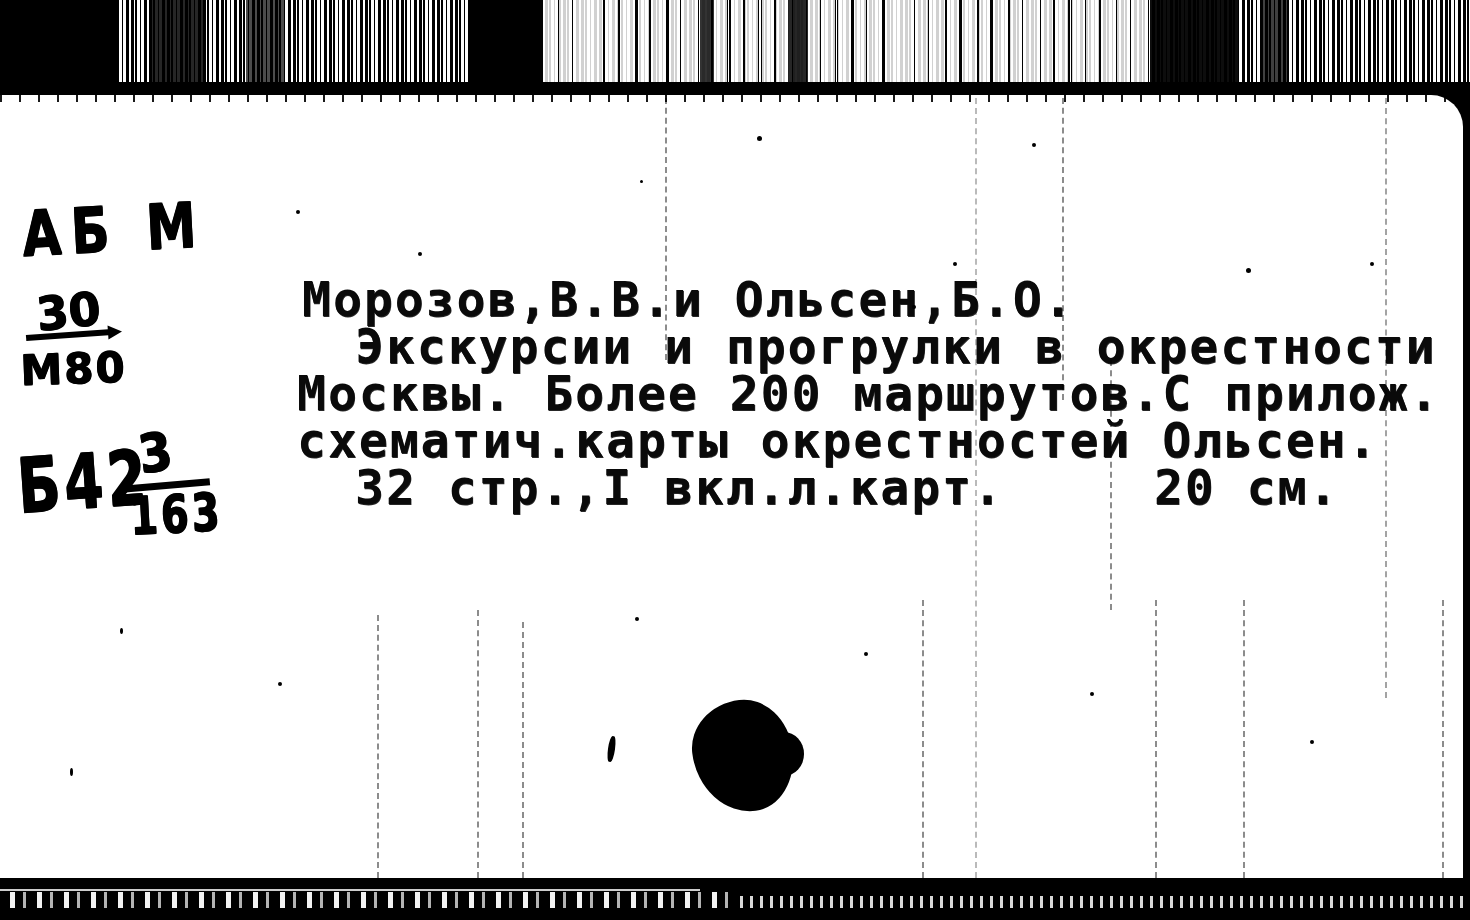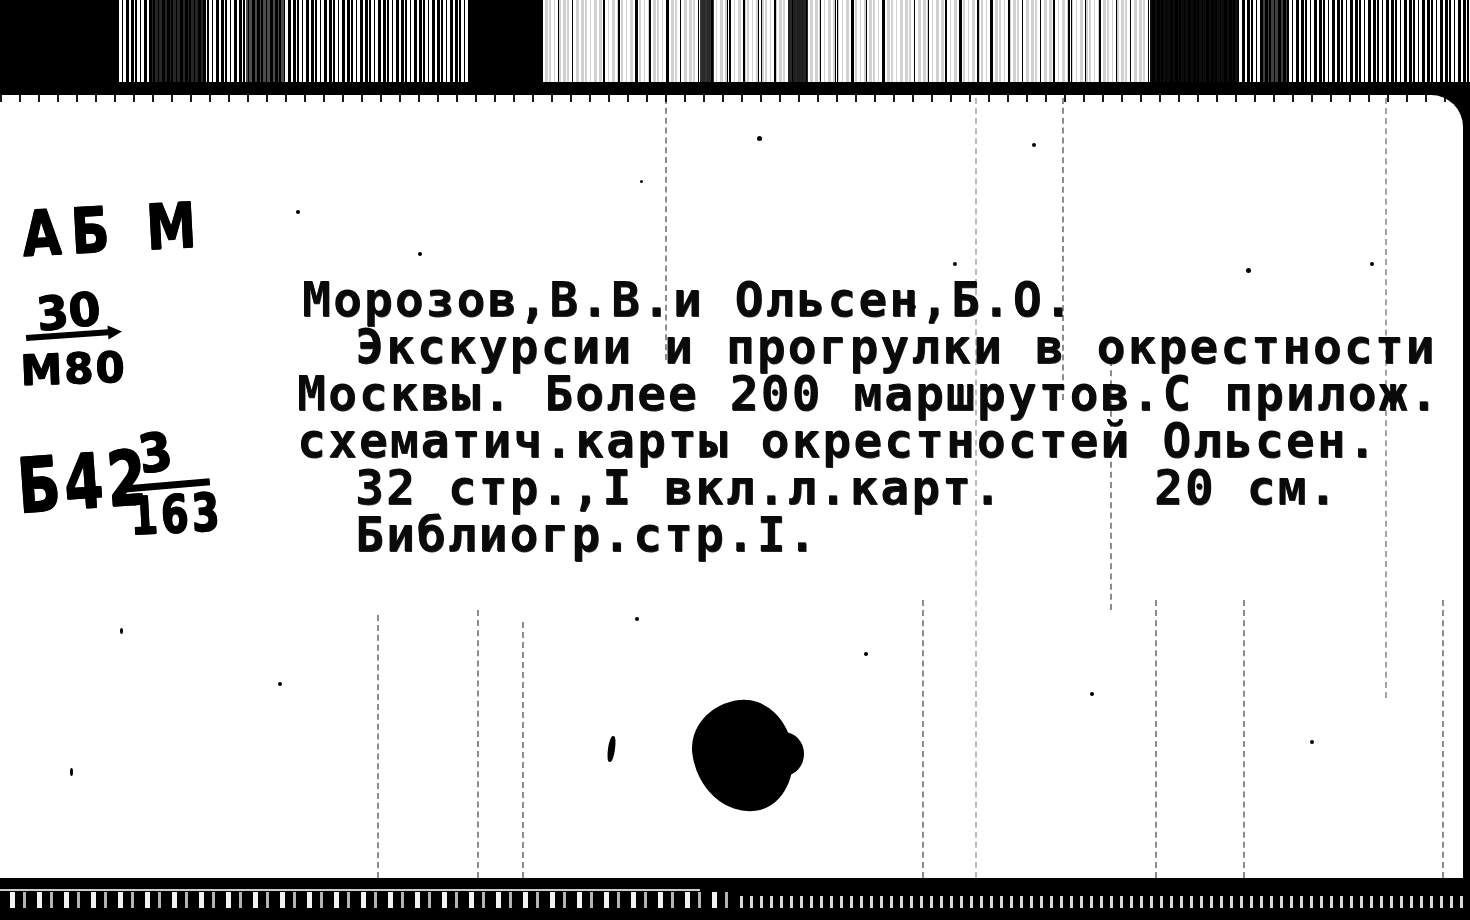--- a/index.html
+++ b/index.html
@@ -123,21 +123,20 @@
   <div class="hand frac-num2">3</div>
   <div class="frac-bar2"></div>
   <div class="hand frac-den2">163</div>
 
   <div class="typed">
     <div class="t-line ind1">Морозов,В.В.и Ольсен,Б.О.</div>
     <div class="t-line ind">Экскурсии и прогрулки в окрестности</div>
     <div class="t-line">Москвы. Более 200 маршрутов.С прилож.</div>
     <div class="t-line">схематич.карты окрестностей Ольсен.</div>
     <div class="t-line ind"><span>32 стр.,I вкл.л.карт.</span><span class="gap-right">20 см.</span></div>
-    <div class="t-line ind">Библиогр.стр.I.</div>
   </div>
 
   <div class="blot"></div>
   <div class="blot-bump"></div>
   <div class="blot-tail"></div>
 
   <div class="scanline" style="left:377px;top:615px;height:263px;"></div>
   <div class="scanline" style="left:477px;top:610px;height:268px;"></div>
   <div class="scanline" style="left:522px;top:622px;height:256px;"></div>
   <div class="scanline" style="left:665px;top:98px;height:262px;"></div>

